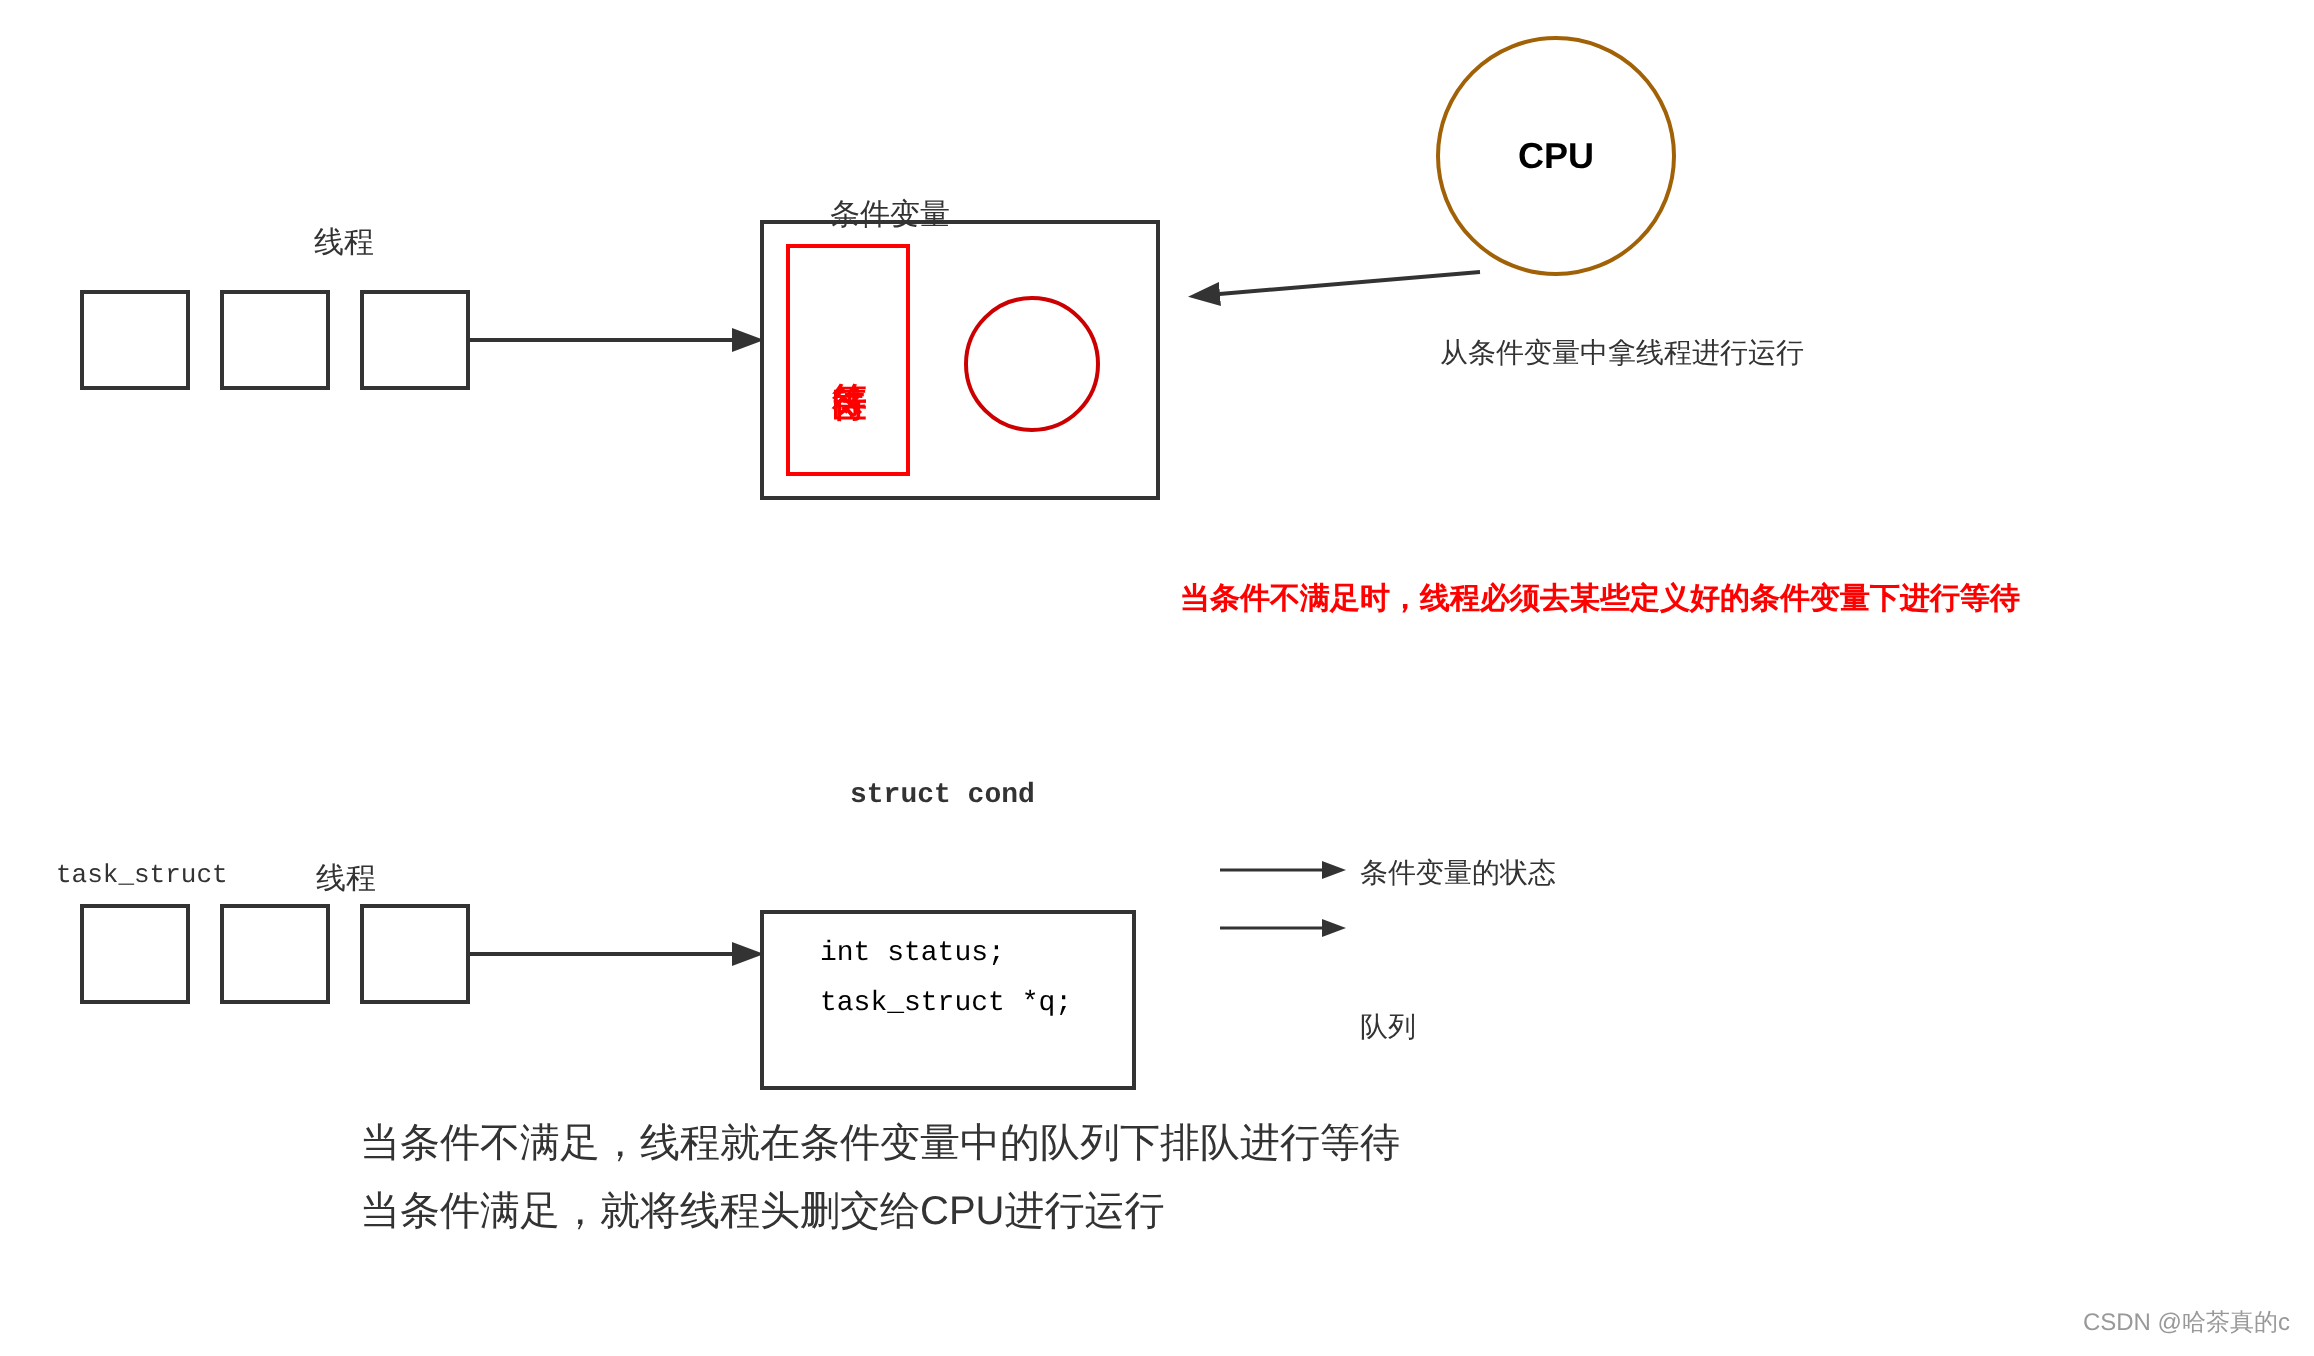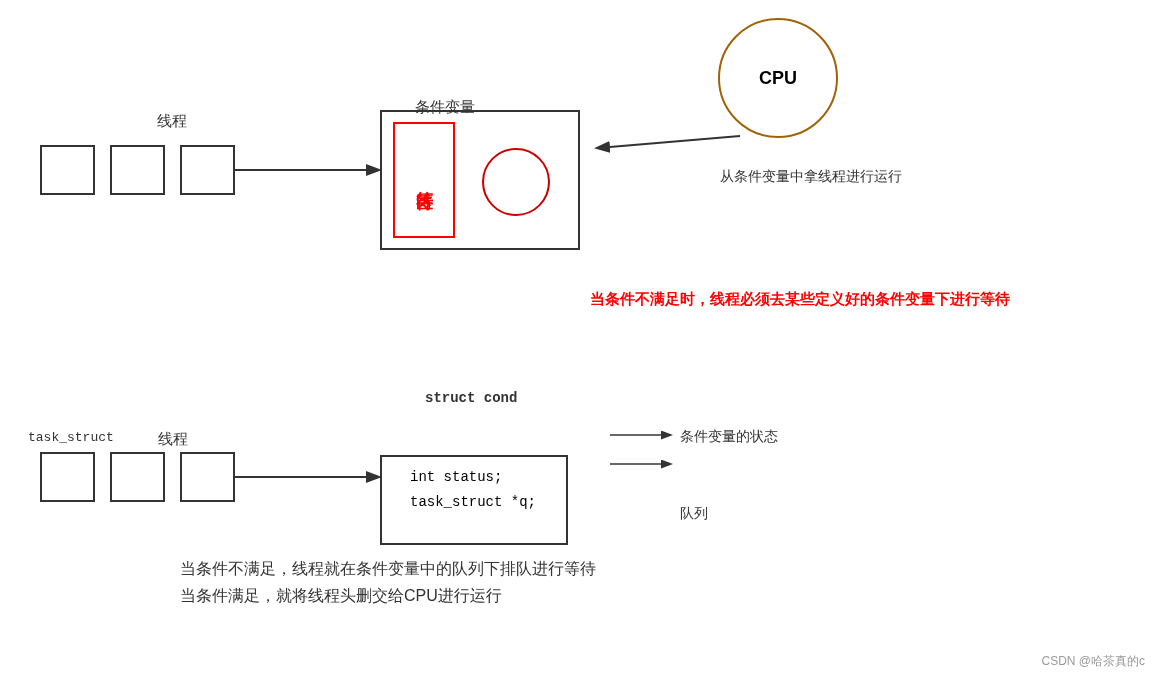--- a/index.html
+++ b/index.html
@@ -145,21 +145,21 @@
   <div class="label-mono" style="left:425px; top:390px; font-size:14px; font-weight:bold;">struct cond</div>
 
   <div class="box" style="left:380px; top:412px; width:188px; height:90px; padding: 8px 28px; margin-top: 43px;">
     <div style="font-family:'Courier New',monospace; font-size:14px; line-height:1.8;">int status;</div>
     <div style="font-family:'Courier New',monospace; font-size:14px; line-height:1.8;">task_struct *q;</div>
   </div>
 
   <div class="label" style="left:680px; top:428px; font-size:14px;">条件变量的状态</div>
   <div class="label" style="left:680px; top:458px; font-size:14px;margin-top:47px;">队列</div>
 
-  <div style="position:absolute; left:180px; top:555px; font-size:16px; color:#333; line-height:1.7;">
+  <div style="position:absolute; left:180px; top:555px; font-size:20px; color:#333; line-height:1.7;">
     <div>当条件不满足，线程就在条件变量中的队列下排队进行等待</div>
     <div>当条件满足，就将线程头删交给CPU进行运行</div>
   </div>
 
   <div class="watermark">CSDN @哈茶真的c</div>
 
   <svg class="arrows-svg">
 
     <line x1="235" y1="170" x2="378" y2="170" stroke="#333" stroke-width="2" marker-end="url(#arr)"></line>
 

